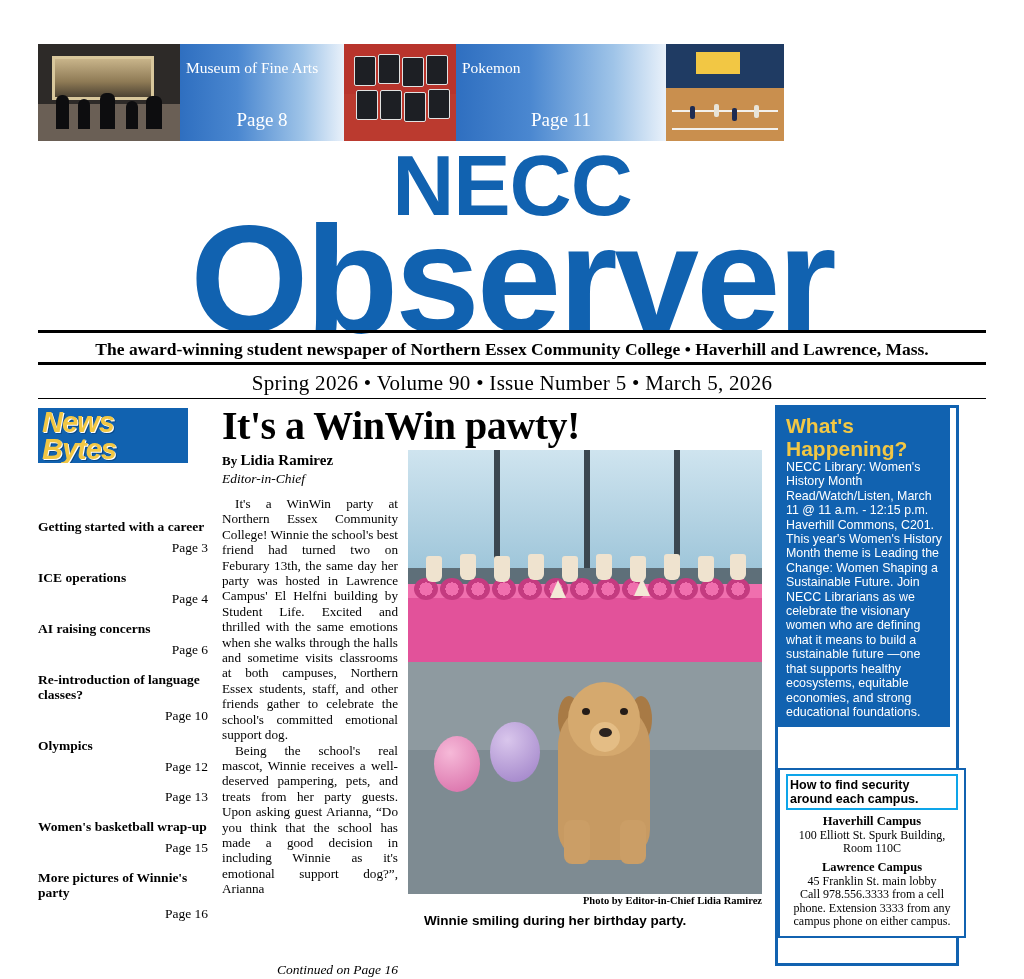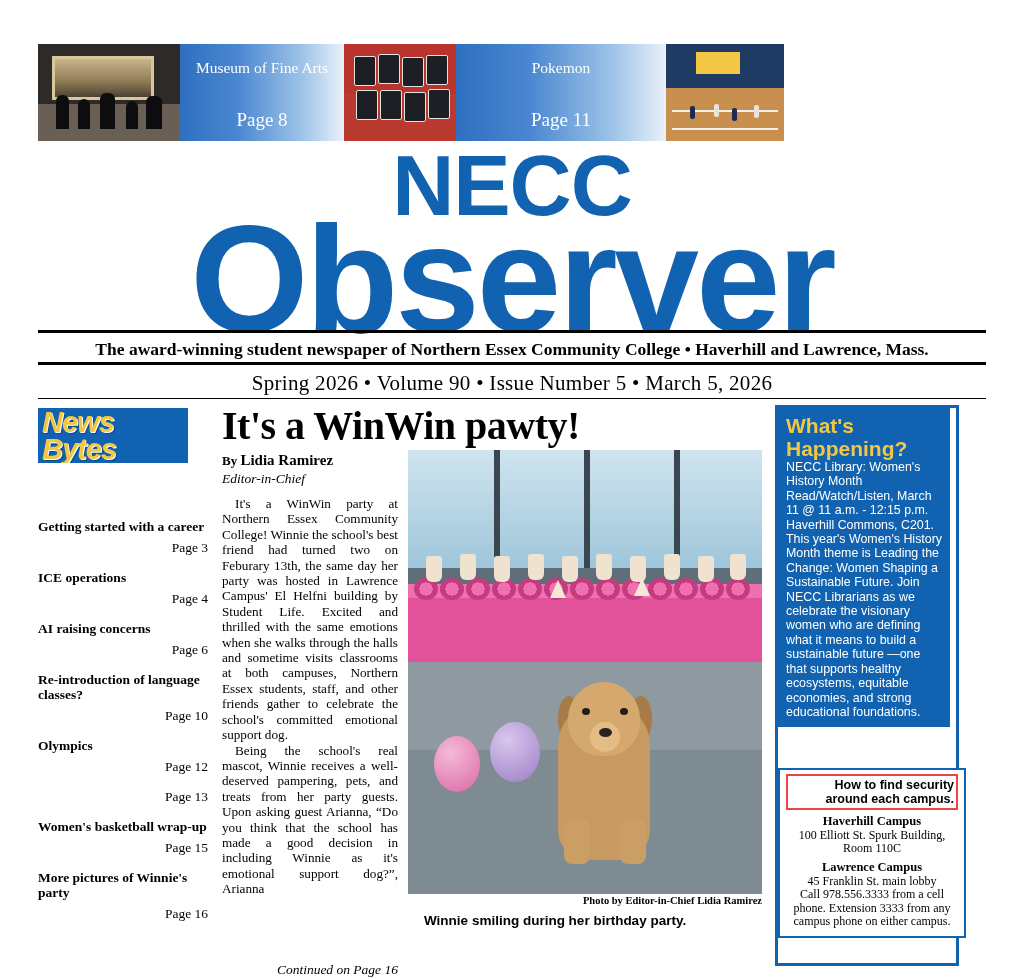--- a/index.html
+++ b/index.html
@@ -5,21 +5,21 @@
   html,body{margin:0;padding:0;background:#fff;}
   body{width:1024px;height:979px;font-family:"Liberation Serif",serif;color:#000;position:relative;overflow:hidden;}
 
   
   .teaser-strip{position:absolute;left:38px;top:44px;width:948px;height:97px;display:flex;gap:0;}
   .teaser{position:relative;height:97px;display:flex;}
   .teaser-photo{height:97px;flex:0 0 auto;position:relative;overflow:hidden;}
   .teaser-text{flex:1 1 auto;position:relative;color:#fff;
      background:linear-gradient(90deg,#2f6fc0 0%,#4a87d0 35%,#9fc4e8 75%,#e9f1fa 100%);
      font-family:"Liberation Serif",serif;}
-  .teaser-title{position:absolute;left:0;right:0;top:14px;text-align:center;font-size:15.5px;line-height:19px;padding:0 6px;}
+  .teaser-title{position:absolute;left:0;right:0;top:14px;font-size:15.5px;line-height:19px;padding:0 6px;}
   .teaser-page{position:absolute;left:0;right:0;bottom:10px;text-align:center;font-size:19px;}
 
   
   .ph-museum{width:142px;background:#161616;}
   .ph-museum .wall{position:absolute;left:0;top:0;width:100%;height:62%;background:#2d2a28;}
   .ph-museum .painting{position:absolute;left:14px;top:12px;width:96px;height:38px;background:linear-gradient(180deg,#c8b48a,#8e7a55 60%,#4c4233);border:3px solid #d8c79c;}
   .ph-museum .floor{position:absolute;left:0;bottom:0;width:100%;height:38%;background:#6a5f55;}
   .ph-museum .pers{position:absolute;bottom:12px;background:#0d0d0f;border-radius:6px 6px 0 0;}
   
   .ph-poke{width:112px;background:#b8342c;}
@@ -83,21 +83,21 @@
   .mp-dog-leg{position:absolute;top:370px;width:26px;height:44px;background:#cb9e66;border-radius:8px;}
   .photo-credit{position:absolute;left:560px;top:895px;width:202px;text-align:right;font-family:"Liberation Serif",serif;font-weight:bold;font-size:10.5px;}
   .photo-caption{position:absolute;left:408px;top:913px;width:354px;font-family:"Liberation Sans",sans-serif;font-weight:bold;font-size:13.5px;margin-left:16px;}
 
   
   .rail{position:absolute;left:778px;top:408px;width:172px;border:3px solid #1162b0;background:#1162b0;}
   .rail-inner{background:#1162b0;padding:6px 8px 8px 8px;}
   .rail-title{font-family:"Liberation Sans",sans-serif;font-weight:bold;color:#f2c744;font-size:21px;line-height:23px;}
   .rail-body{color:#fff;font-family:"Liberation Sans",sans-serif;font-weight:normal;font-size:12.4px;line-height:14.4px;margin-top:0;}
   .security-box{position:absolute;left:778px;top:768px;width:172px;border:2px solid #1162b0;background:#fff;padding:4px 6px 8px 6px;}
-  .sec-head{border:2px solid #ef4444;text-align:right;font-family:"Liberation Sans",sans-serif;font-weight:bold;font-size:12.5px;line-height:14px;padding:2px 2px;}
+  .sec-head{border:2px solid #0ea5e9;text-align:left;font-family:"Liberation Sans",sans-serif;font-weight:bold;font-size:12.5px;line-height:14px;padding:2px 2px;}
   .sec-sub{text-align:center;font-family:"Liberation Serif",serif;font-weight:bold;font-size:12.5px;margin-top:4px;}
   .sec-txt{text-align:center;font-family:"Liberation Serif",serif;font-size:12px;line-height:13.4px;}
   .rail-wrap{position:absolute;left:775px;top:405px;width:178px;height:555px;border:3px solid #1162b0;}
 </style>
 </head>
 <body>
 
 <div class="teaser-strip">
 
   <div class="teaser" style="width:306px;">

